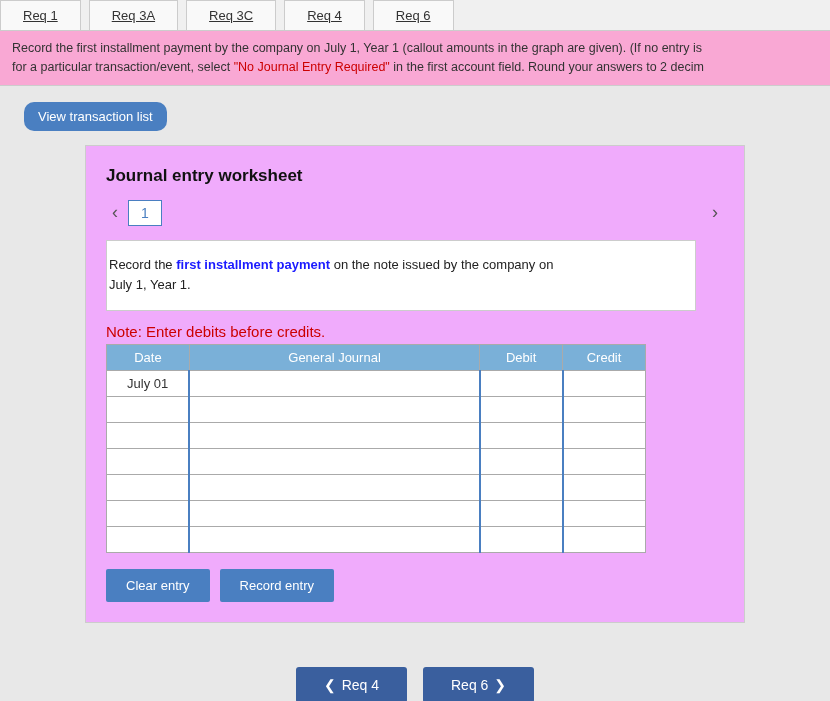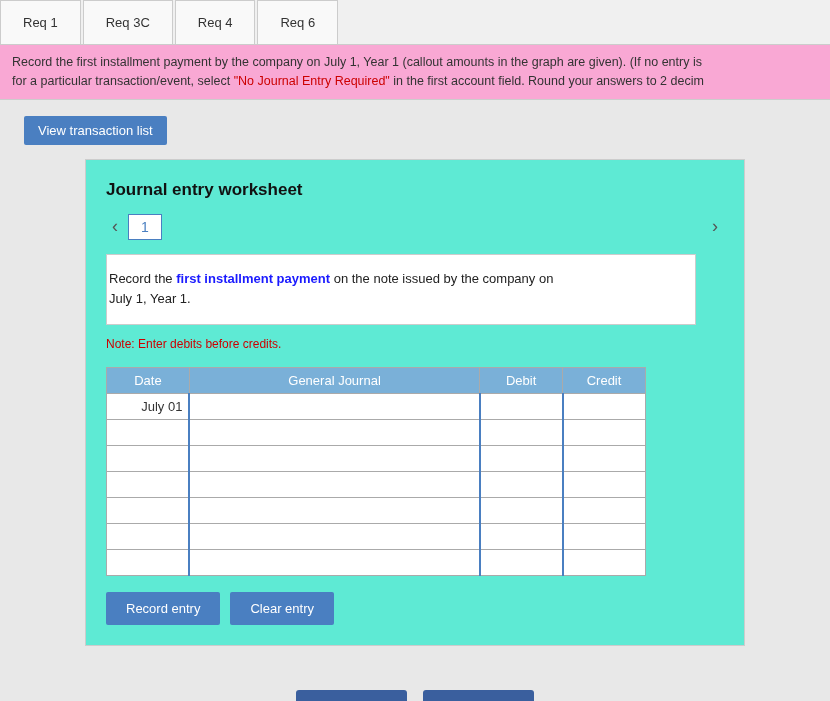--- a/index.html
+++ b/index.html
@@ -5,28 +5,29 @@
     * { box-sizing: border-box; margin: 0; padding: 0; }
     body { font-family: Arial, sans-serif; font-size: 13px; background: #e8e8e8; color: #333; }
 
     
     .tabs-bar {
       display: flex;
       background: #f0f0f0;
       border-bottom: 1px solid #ccc;
     }
     .tab {
-      padding: 14px 22px;
+      padding: 7px 22px;
       border: 1px solid #ccc;
       border-bottom: none;
       background: #f9f9f9;
       cursor: pointer;
       font-size: 13px;
-      margin-right: 2px;
+      margin-right: 8px;
       color: #333;
+      text-decoration: underline;
     }
     .tab.active {
       background: #fff;
       border-bottom: 2px solid #fff;
       font-weight: bold;
       color: #000;
     }
 
     
     .instruction-bar {
@@ -42,32 +43,32 @@
     
     .view-trans-btn {
       display: inline-block;
       background: #4a7fc1;
       color: #fff;
       padding: 7px 14px;
       margin: 10px 12px;
       font-size: 13px;
       cursor: pointer;
       border: none;
-      border-radius: 2px;
+      border-radius: 10px;
     }
 
     
     .main-content {
       background: #e8e8e8;
       padding: 4px 12px 20px 12px;
     }
 
     
     .worksheet-card {
-      background: #5eead4;
+      background: #f0abfc;
       border: 1px solid #ccc;
       padding: 20px 20px 20px 20px;
       max-width: 660px;
       margin: 0 auto;
     }
 
     .worksheet-title {
       font-size: 17px;
       font-weight: bold;
       margin-bottom: 14px;
@@ -108,22 +109,22 @@
       font-size: 13px;
       line-height: 1.6;
       color: #222;
       max-width: 590px;
     }
     .description-box .highlight { font-weight: bold; color: #1a1aff; }
 
     
     .note-text {
       color: #c00;
-      font-size: 12px;
-      margin-bottom: 16px;
+      font-size: 15px;
+      margin-bottom: 4px;
     }
 
     
     .journal-table {
       width: 100%;
       border-collapse: collapse;
       max-width: 540px;
       margin-bottom: 16px;
     }
     .journal-table th {
@@ -134,21 +135,21 @@
       font-weight: normal;
       color: #fff;
       font-size: 13px;
     }
     .journal-table td {
       border: 1px solid #aaa;
       padding: 0;
       height: 26px;
     }
     .journal-table td.date-cell {
-      text-align: right;
+      text-align: center;
       padding: 4px 6px;
       width: 80px;
       background: #fff;
       font-size: 13px;
       vertical-align: middle;
     }
     .journal-table td.gj-cell {
       background: #fff;
       width: 280px;
     }
@@ -220,20 +221,21 @@
       display: flex;
       align-items: center;
       gap: 6px;
     }
   </style>
 </head>
 <body>
 
 <div class="tabs-bar">
   <div class="tab">Req 1</div>
+  <div class="tab">Req 3A</div>
   <div class="tab">Req 3C</div>
   <div class="tab">Req 4</div>
   <div class="tab">Req 6</div>
 </div>
 
 <div class="instruction-bar">
   <span>
     Record the first installment payment by the company on July 1, Year 1 (callout amounts in the graph are given). (If no entry is
     <br>for a particular transaction/event, select <span class="red">"No Journal Entry Required"</span> in the first account field. Round your answers to 2 decim
   </span>
@@ -312,22 +314,22 @@
         <tr>
           <td class="date-cell"></td>
           <td class="gj-cell"><input type="text" style=""></td>
           <td class="debit-cell"><input type="text" style=""></td>
           <td class="credit-cell"><input type="text" style=""></td>
         </tr>
       </tbody>
     </table>
 
     <div class="action-buttons">
+      <button class="btn-action">Clear entry</button>
       <button class="btn-action">Record entry</button>
-      <button class="btn-action">Clear entry</button>
     </div>
 
   </div>
 </div>
 
 <div class="bottom-nav">
   <button class="btn-nav">
     <span>❮</span>
     <span>Req 4</span>
   </button>

